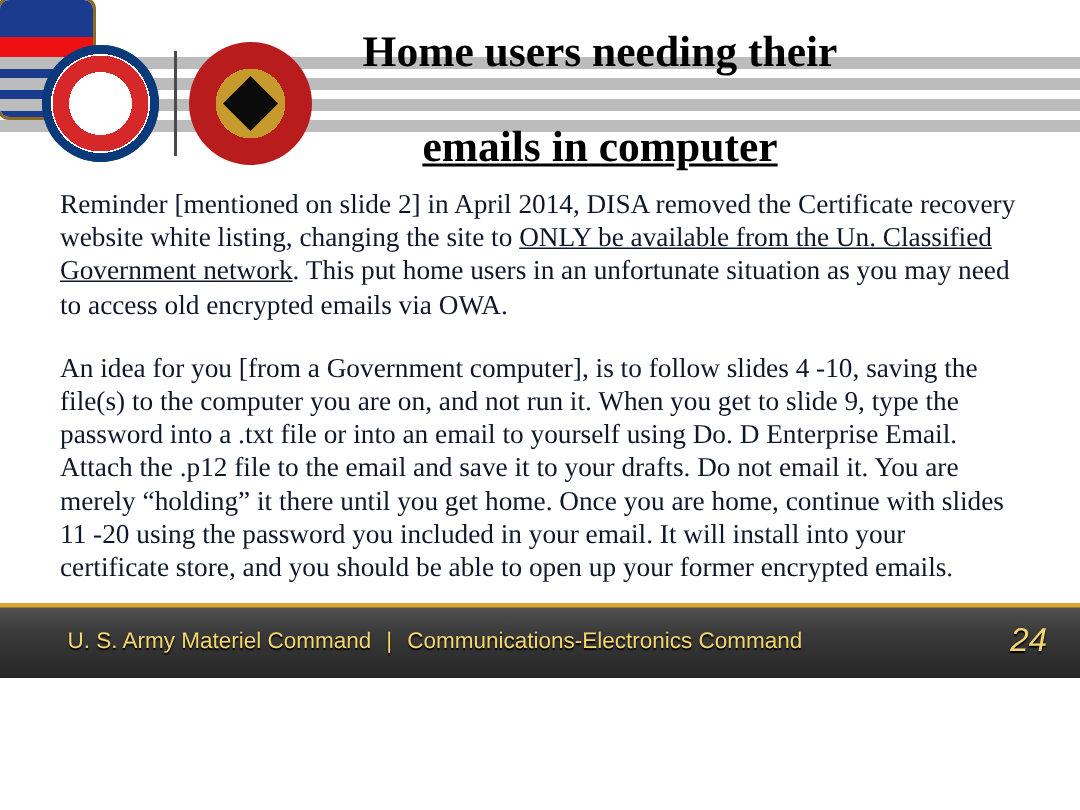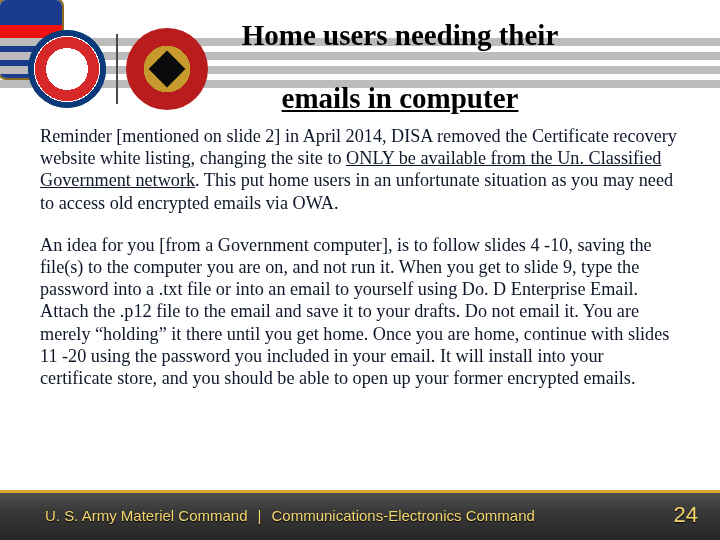--- a/index.html
+++ b/index.html
@@ -1,17 +1,17 @@
 <!DOCTYPE html>
 <html><head>
 <meta charset="utf-8">
 <style>
   * { margin: 0; padding: 0; box-sizing: border-box; }
   html, body { width: 720px; height: 540px; font-family: "Times New Roman", Times, serif; background: #fff; overflow: hidden; }
-  .slide { position: relative; width: 720px; height: 540px; background: #ffffff; border-radius: 13px; }
+  .slide { position: relative; width: 720px; height: 452px; background: #ffffff; border-radius: 13px; }
 
   
   .stripes { position: absolute; top: 38px; left: 0; width: 100%; height: 52px; }
   .stripes .row { height: 8px; background: #bcbcbc; margin-bottom: 6px; }
   .stripes .row:last-child { margin-bottom: 0; }
 
   
   .emblem { position: absolute; border-radius: 50%; }
   .emblem-left {
     top: 30px; left: 28px; width: 78px; height: 78px;
@@ -64,20 +64,21 @@
     width: 100%; color: #f5d76e; font-family: Arial, Helvetica, sans-serif;
     font-size: 15px; text-shadow: 0 1px 1px #000;
   }
   .footer-left { margin-left: 30px; white-space: nowrap; }
   .footer-sep { margin: 0 10px; }
   .footer-center { white-space: nowrap; }
   .pagenum {
     position: absolute; right: 22px; bottom: 12px;
     color: #f5d76e; font-family: Arial, Helvetica, sans-serif; font-size: 22px;
     text-shadow: 0 1px 1px #000;
+    font-style: italic;
   }
 </style>
 </head>
 <body>
 
 <div class="slide">
 
   <div class="stripes">
     <div class="row"></div>
       <div class="row"></div>

